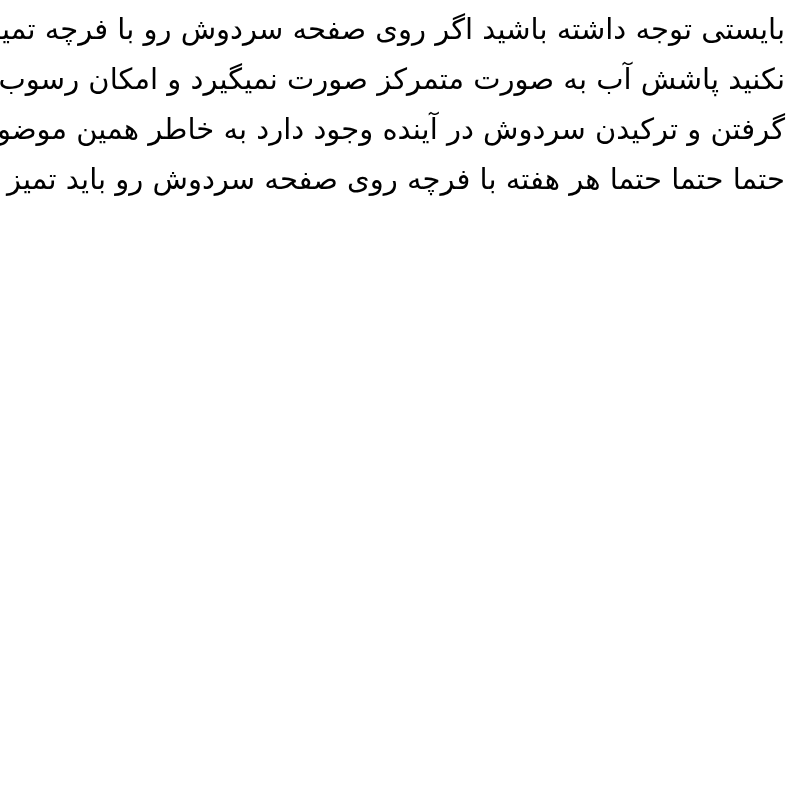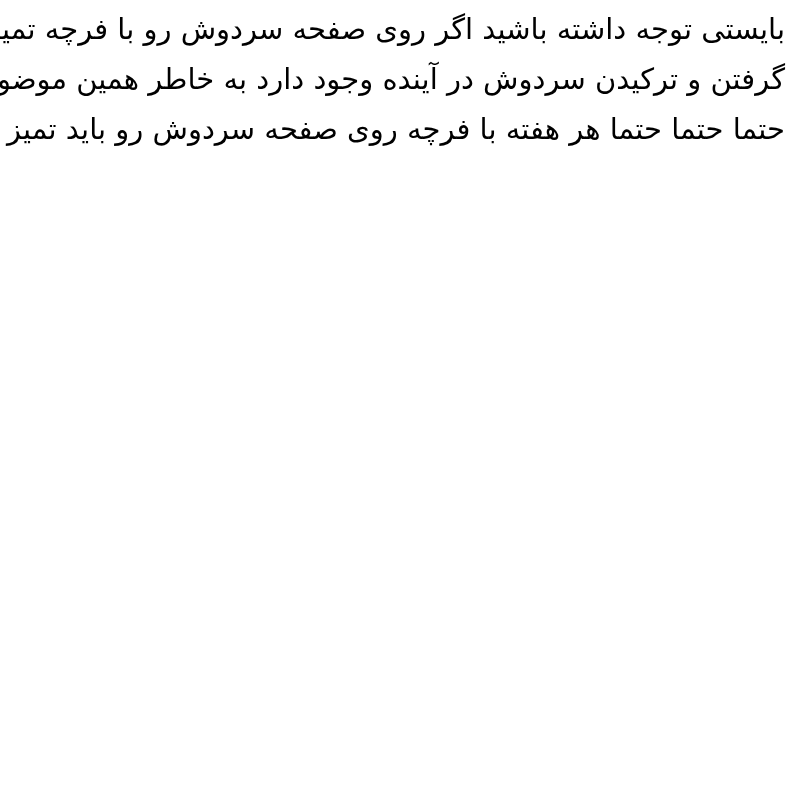--- a/index.html
+++ b/index.html
@@ -33,16 +33,17 @@
     white-space: nowrap;
     height: 50px;
   }
 </style>
 </head>
 <body>
 
 <div class="page">
   <div class="note-block">
     <div class="note-line">بایستی توجه داشته باشید اگر روی صفحه سردوش رو با فرچه تمیز</div>
+    <div class="note-line">نکنید پاشش آب به صورت متمرکز صورت نمیگیرد و امکان رسوب</div>
     <div class="note-line">گرفتن و ترکیدن سردوش در آینده وجود دارد به خاطر همین موضوع</div>
     <div class="note-line">حتما حتما حتما هر هفته با فرچه روی صفحه سردوش رو باید تمیز کنید</div>
   </div>
 </div>
 
 </body></html>

